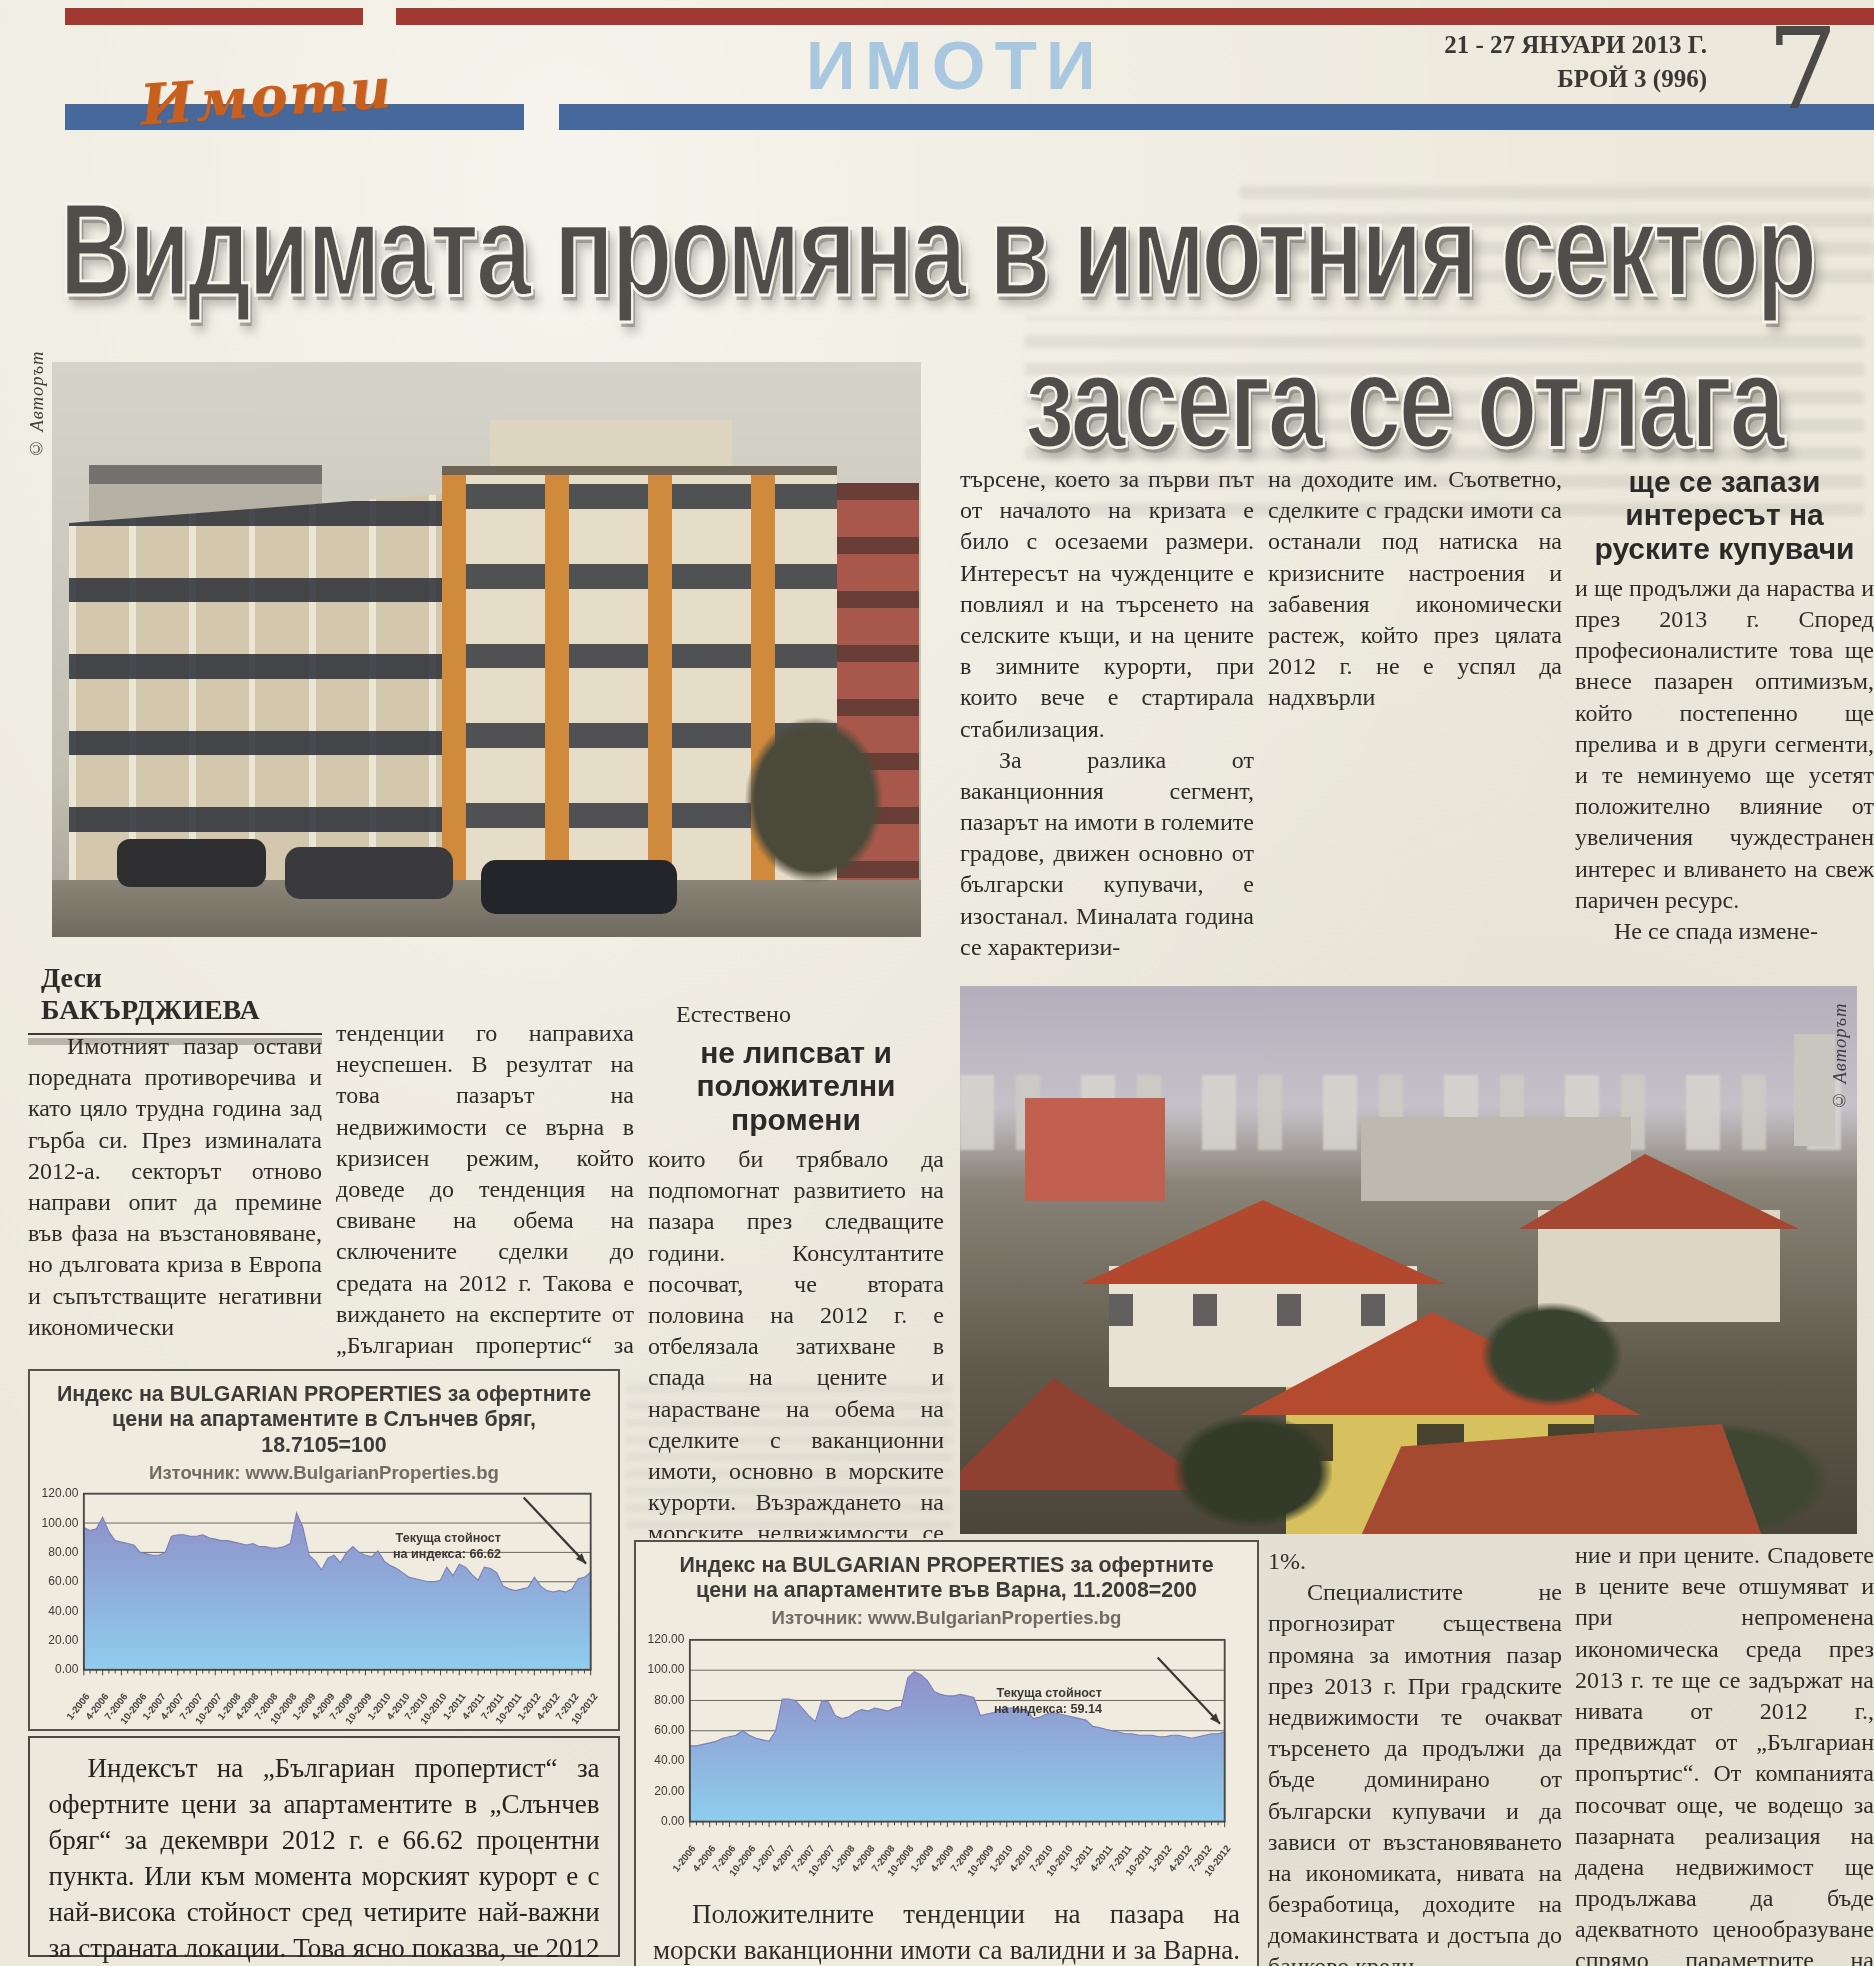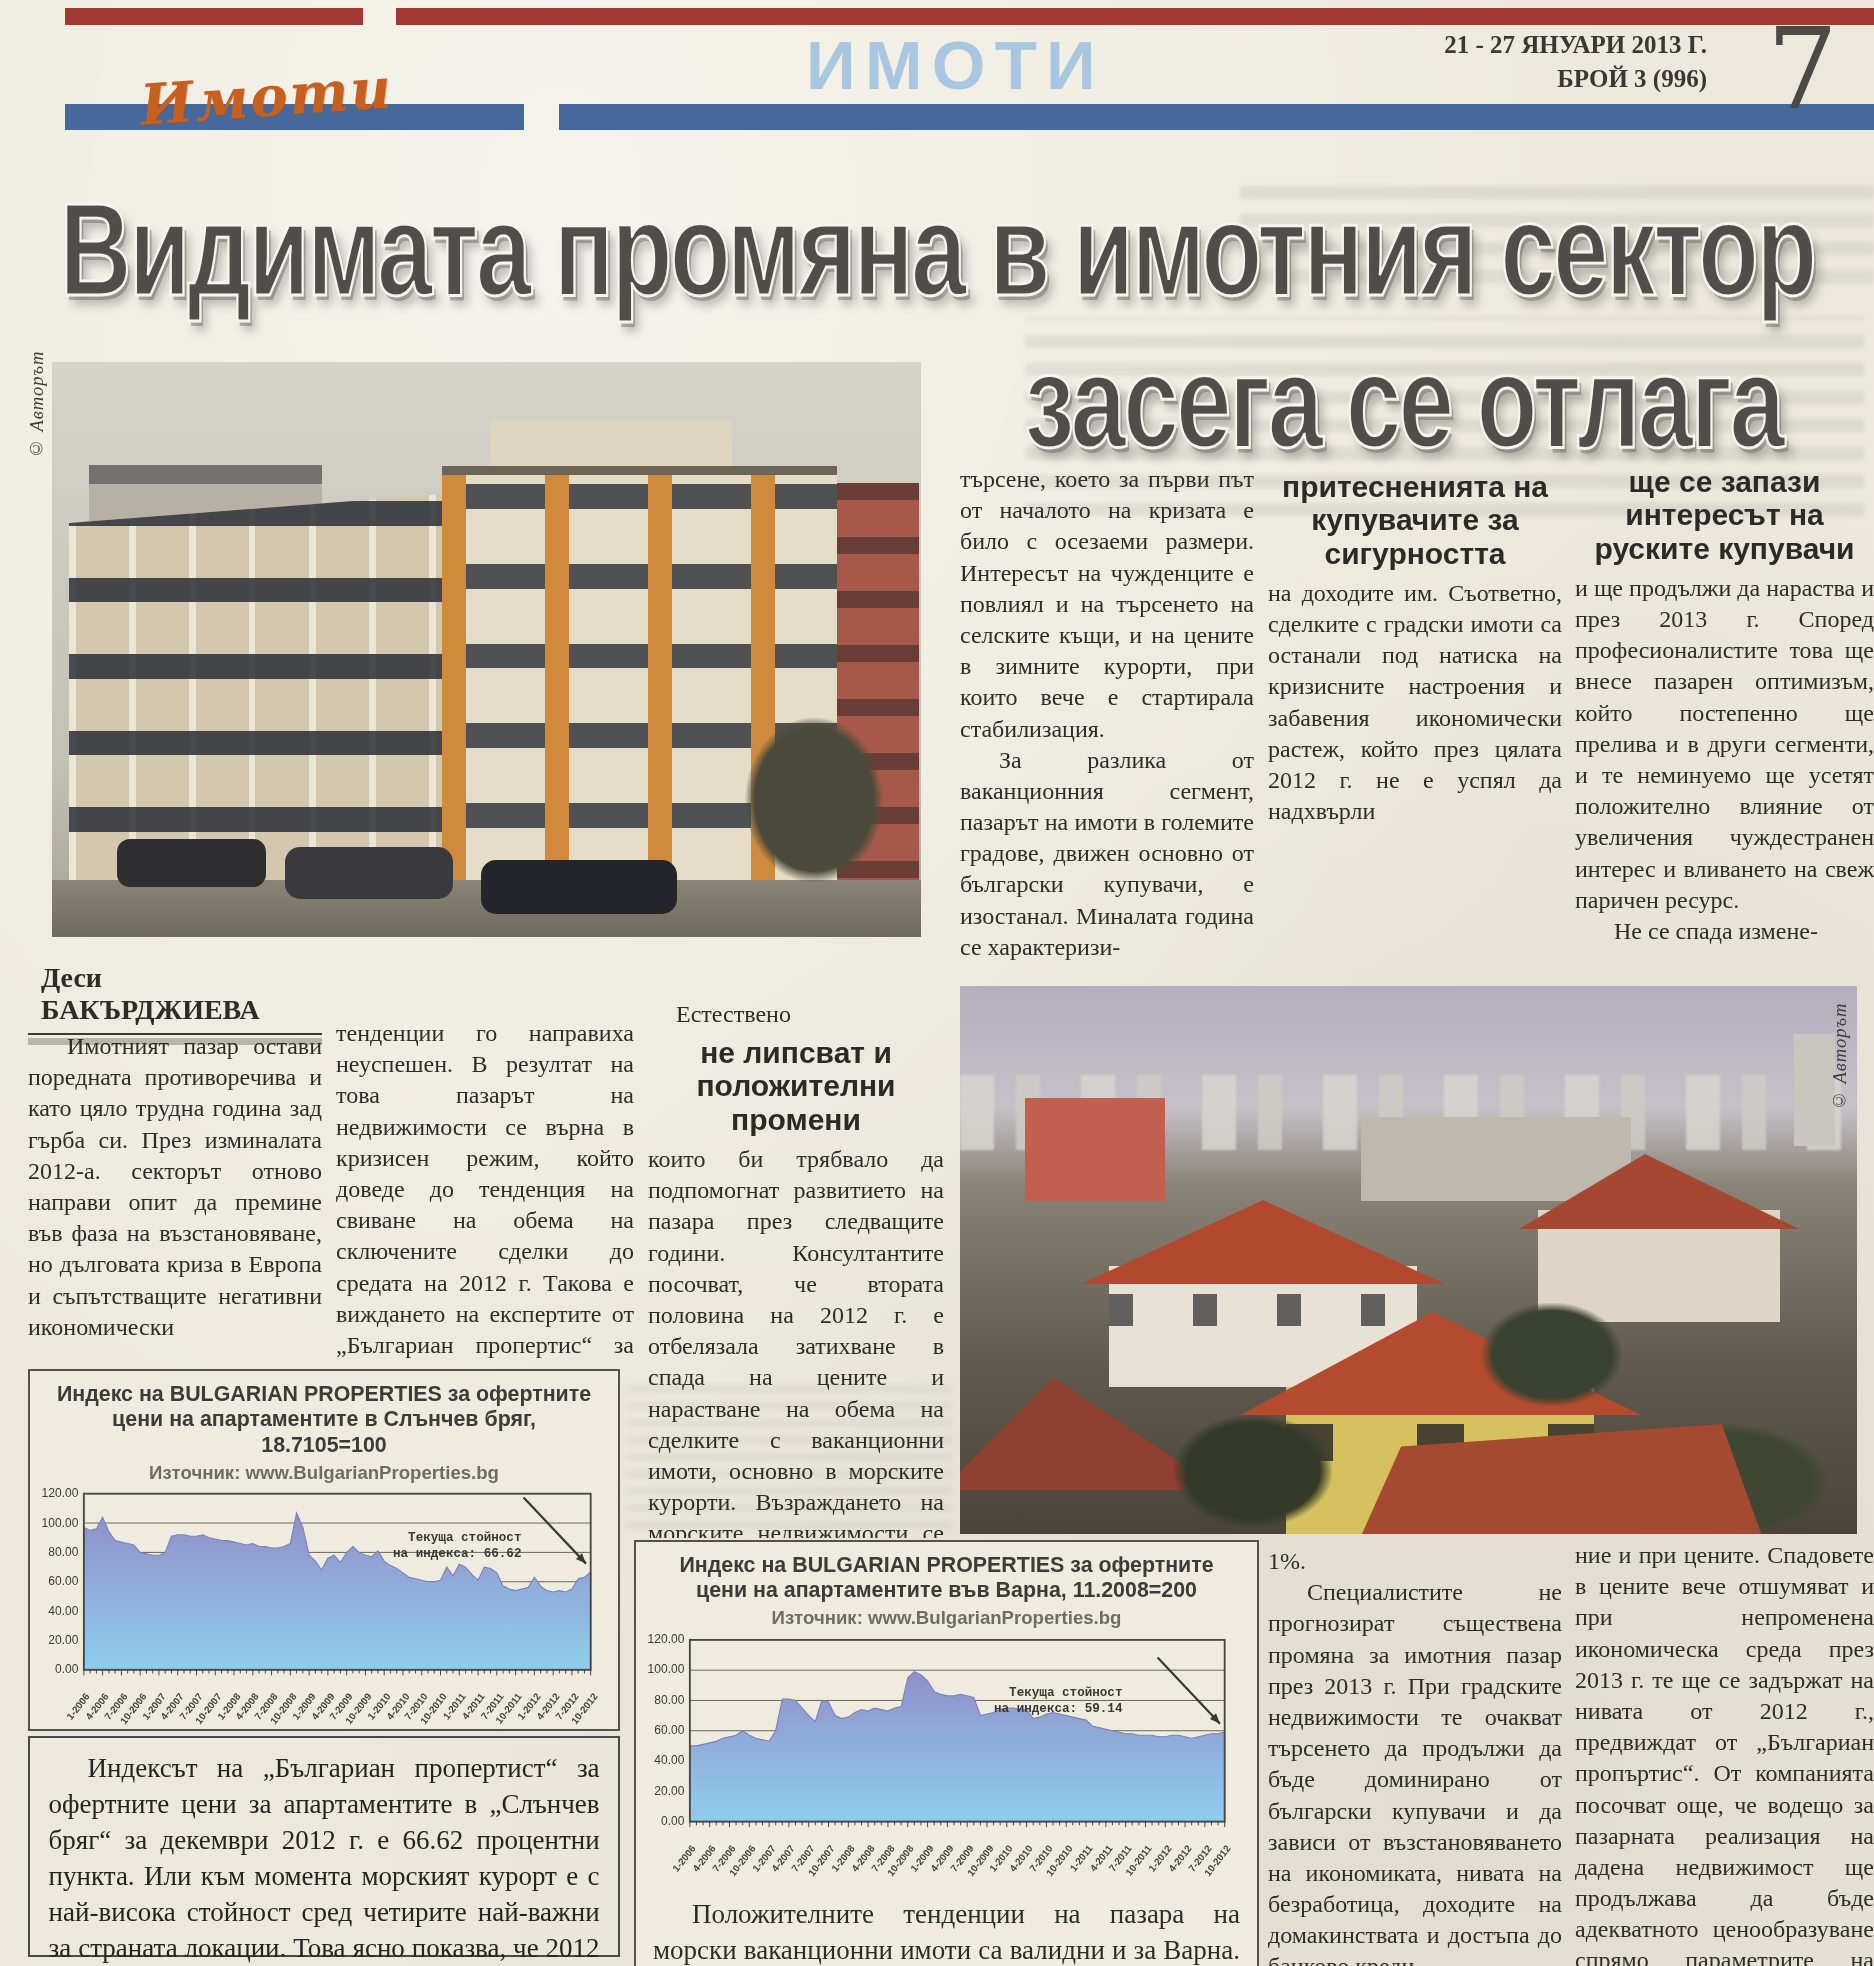--- a/index.html
+++ b/index.html
@@ -41,21 +41,21 @@
            line-height:1.18;text-align:center;color:#3d3b37;margin:11.2px 17px 3.7px 17px;}
   .chart-src{font-family:"Liberation Sans", sans-serif;font-weight:bold;font-size:18.6px;
            text-align:center;color:#6f6c66;margin-bottom:5.6px;}
   .plotwrap{position:relative;margin-left:52px;}
   .ylab{position:absolute;right:100%;margin-right:3.7px;width:47px;text-align:right;
         font-family:"Liberation Sans", sans-serif;font-size:12px;color:#3c3a36;}
   .xlabels{position:relative;height:58px;margin-left:52px;}
   .xlab{position:absolute;width:48px;text-align:right;transform:rotate(-52deg);
         transform-origin:100% 0;font-family:"Liberation Sans", sans-serif;
         font-size:9.8px;font-weight:bold;color:#45433f;white-space:nowrap;}
-  .annot{position:absolute;font-family:Liberation Mono, monospace;font-weight:bold;
+  .annot{position:absolute;font-family:Liberation Sans, sans-serif;font-weight:bold;
          font-size:12.6px;color:#3a3834;text-align:right;line-height:1.25;}
   .caption-box{border:2.8px solid #4b4944;padding:13px 18.6px;font-size:27px;line-height:1.33;
          text-align:justify;color:#262420;}
   .caption-box p{margin:0;text-indent:39px;}
   .ghost{filter:blur(1.9px);opacity:.10;
          background:repeating-linear-gradient(0deg,transparent 0 15px,#5c5c5c 15px 28px);}
   .ghost2{filter:blur(2.8px);opacity:.08;
          background:repeating-linear-gradient(0deg,transparent 0 9.3px,#707070 9.3px 17px);}
 </style>
 </head>
@@ -110,21 +110,20 @@
     <div class="abs" style="left:233px;top:485px;width:168px;height:52px;background:#3a3a3e;border-radius:15px;"></div>
     <div class="abs" style="left:429px;top:498px;width:196px;height:54px;background:#23252a;border-radius:15px;"></div>
     <div class="abs" style="left:692px;top:354px;width:140px;height:168px;background:radial-gradient(ellipse,#4b4a3a 60%,transparent 70%);"></div>
   </div>
 
   <div class="col" style="left:960px;top:464px;width:294px;height:522px;">
     <p class="noind">търсене, което за първи път от началото на кризата е било с осезаеми размери. Интересът на чужденците е повлиял и на търсенето на селските къщи, и на цените в зимните курорти, при които вече е стартирала стабилизация.</p>
     <p>За разлика от ваканционния сегмент, пазарът на имоти в големите градове, движен основно от български купувачи, е изостанал. Миналата година се характеризи-</p>
   </div>
   <div class="col" style="left:1268px;top:464px;width:294px;height:522px;">
-    <div class="subhead">притесненията на купувачите за сигурността</div>
     <p class="noind">на доходите им. Съответно, сделките с градски имоти са останали под натиска на кризисните настроения и забавения икономически растеж, който през цялата 2012 г. не е успял да надхвърли</p>
   </div>
   <div class="col" style="left:1575px;top:459px;width:299px;height:528px;">
     <div class="subhead">ще се запази интересът на руските купувачи</div>
     <p class="noind">и ще продължи да нараства и през 2013 г. Според професионалистите това ще внесе пазарен оптимизъм, който постепенно ще прелива и в други сегменти, и те неминуемо ще усетят положително влияние от увеличения чуждестранен интерес и вливането на свеж паричен ресурс.</p>
     <p>Не се спада измене-</p>
   </div>
 
   <div class="abs" style="left:28px;top:958px;width:294px;">
     <div class="byline">Деси БАКЪРДЖИЕВА</div>

